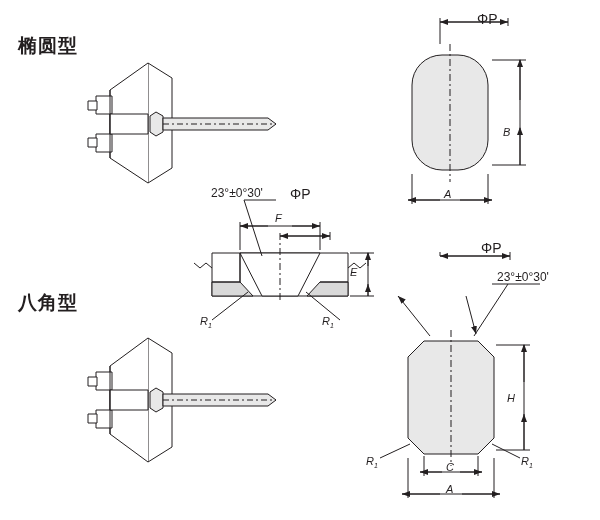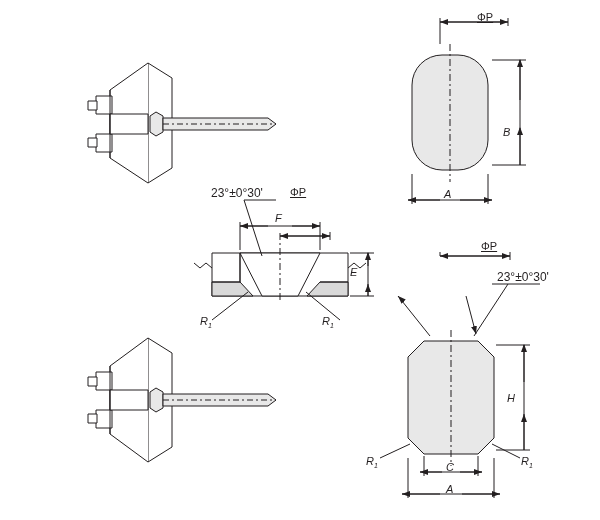--- a/index.html
+++ b/index.html
@@ -25,22 +25,21 @@
     font-family: "Liberation Sans", sans-serif;
     color: #231f20;
     white-space: nowrap;
   }
   .title-cn {
     font-size: 19px;
     font-weight: bold;
     letter-spacing: 1px;
   }
   .dim {
-    font-size: 11px;
-    text-decoration: underline;
+    font-size: 14px;
   }
   .dim-italic {
     font-size: 11px;
     font-style: italic;
   }
   .small {
     font-size: 12px;
   }
   .sub {
     font-size: 7px;
@@ -198,21 +197,23 @@
         <line x1="440" y1="494" x2="402" y2="494" marker-end="url(#arrHead)"></line>
         <line x1="462" y1="494" x2="500" y2="494" marker-end="url(#arrHead)"></line>
 
         <line x1="380" y1="458" x2="410" y2="444"></line>
         <line x1="520" y1="458" x2="492" y2="444"></line>
       </g>
 
     </g>
   </svg>
 
-
+  <div class="label title-cn" style="left:18px; top:33px;">椭圆型</div>
+
+  <div class="label title-cn" style="left:18px; top:290px;">八角型</div>
 
   <div class="label dim" style="left:477px; top:11px;">ΦP</div>
 
   <div class="label dim-italic" style="left:503px; top:126px;">B</div>
 
   <div class="label dim-italic" style="left:444px; top:188px;">A</div>
 
   <div class="label small" style="left:211px; top:186px;">23°±0°30'</div>
 
   <div class="label dim" style="left:290px; top:186px;">ΦP</div>

